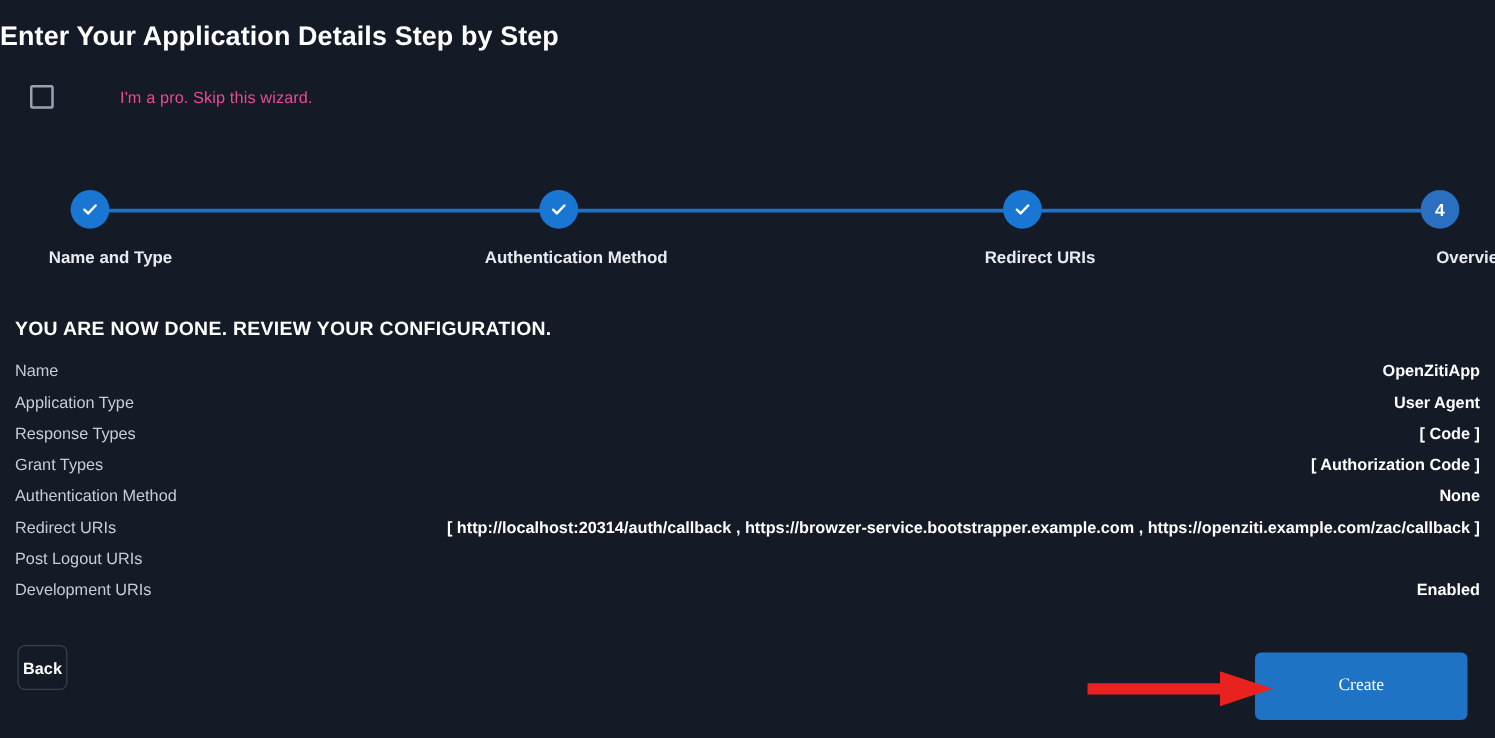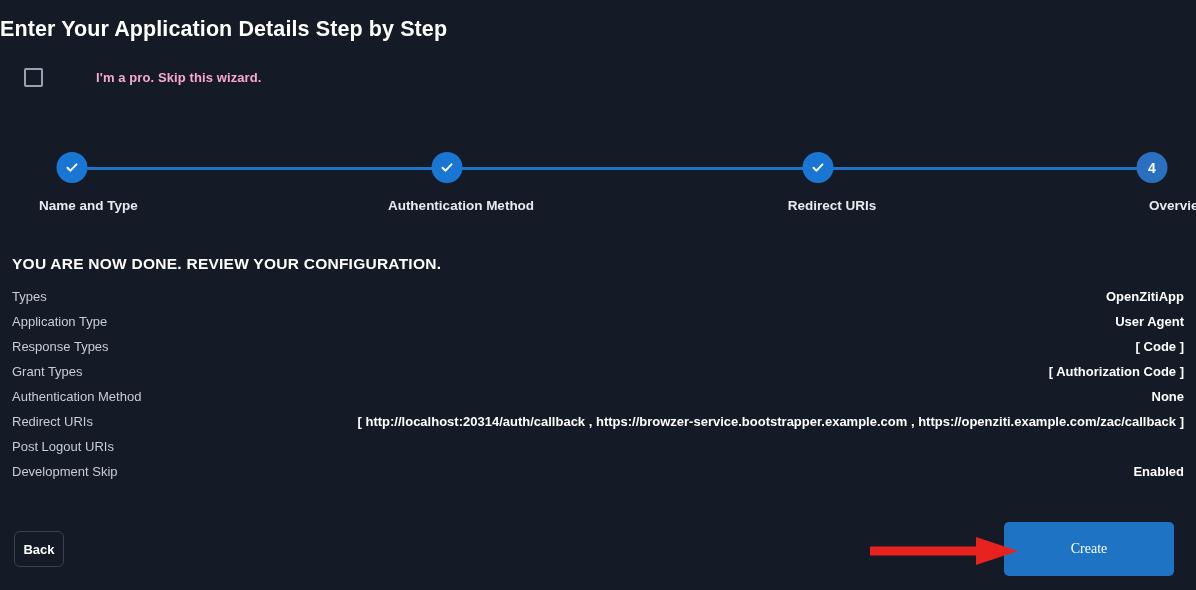--- a/index.html
+++ b/index.html
@@ -47,22 +47,22 @@
   .checkbox {
     width: 19px;
     height: 19px;
     border: 2px solid #9aa2b1;
     border-radius: 2px;
     background: transparent;
     flex: none;
   }
   .skip-label {
     font-size: 13px;
-    font-weight: bold;
-    color: #f9a8d4;
+    font-weight: normal;
+    color: #ec4899;
     letter-spacing: 0.1px;
     padding-left: 39px;
   }
 
   
   .stepper {
     position: absolute;
     left: 12px;
     top: 152px;
     width: 1172px;
@@ -153,22 +153,22 @@
     font-size: 13px;
     font-weight: bold;
     color: #ffffff;
     white-space: nowrap;
   }
 
   
   .btn-back {
     position: absolute;
     left: 14px;
-    top: 531px;
-    width: 50px;
+    top: 516px;
+    width: 40px;
     height: 36px;
     border: 1px solid #39414f;
     border-radius: 6px;
     background: transparent;
     color: #ffffff;
     font-family: "Liberation Sans", sans-serif;
     font-size: 13px;
     font-weight: bold;
     cursor: pointer;
   }
@@ -246,21 +246,21 @@
       <span class="step-label center" style="left:795px;">Redirect URIs</span>
       <span class="step-label right" style="left:1172px;">Overview</span>
     </div>
   </div>
 
   <div class="summary-heading">YOU ARE NOW DONE. REVIEW YOUR CONFIGURATION.</div>
 
   <div class="summary-table">
 
     <div class="summary-row">
-      <span class="row-label">Types</span>
+      <span class="row-label">Name</span>
       <span class="row-value">OpenZitiApp</span>
     </div>
 
     <div class="summary-row">
       <span class="row-label">Application Type</span>
       <span class="row-value">User Agent</span>
     </div>
 
     <div class="summary-row">
       <span class="row-label">Response Types</span>
@@ -281,21 +281,21 @@
       <span class="row-label">Redirect URIs</span>
       <span class="row-value">[ http://localhost:20314/auth/callback , https://browzer-service.bootstrapper.example.com , https://openziti.example.com/zac/callback ]</span>
     </div>
 
     <div class="summary-row">
       <span class="row-label">Post Logout URIs</span>
       <span class="row-value"></span>
     </div>
 
     <div class="summary-row">
-      <span class="row-label">Development Skip</span>
+      <span class="row-label">Development URIs</span>
       <span class="row-value">Enabled</span>
     </div>
   </div>
 
   <button class="btn-back">Back</button>
 
   <button class="btn-create">Create</button>
 
   <svg class="annotation-arrow" viewBox="0 0 162 30">
     <line x1="2" y1="15" x2="116" y2="15" stroke="#e8231f" stroke-width="9"></line>

